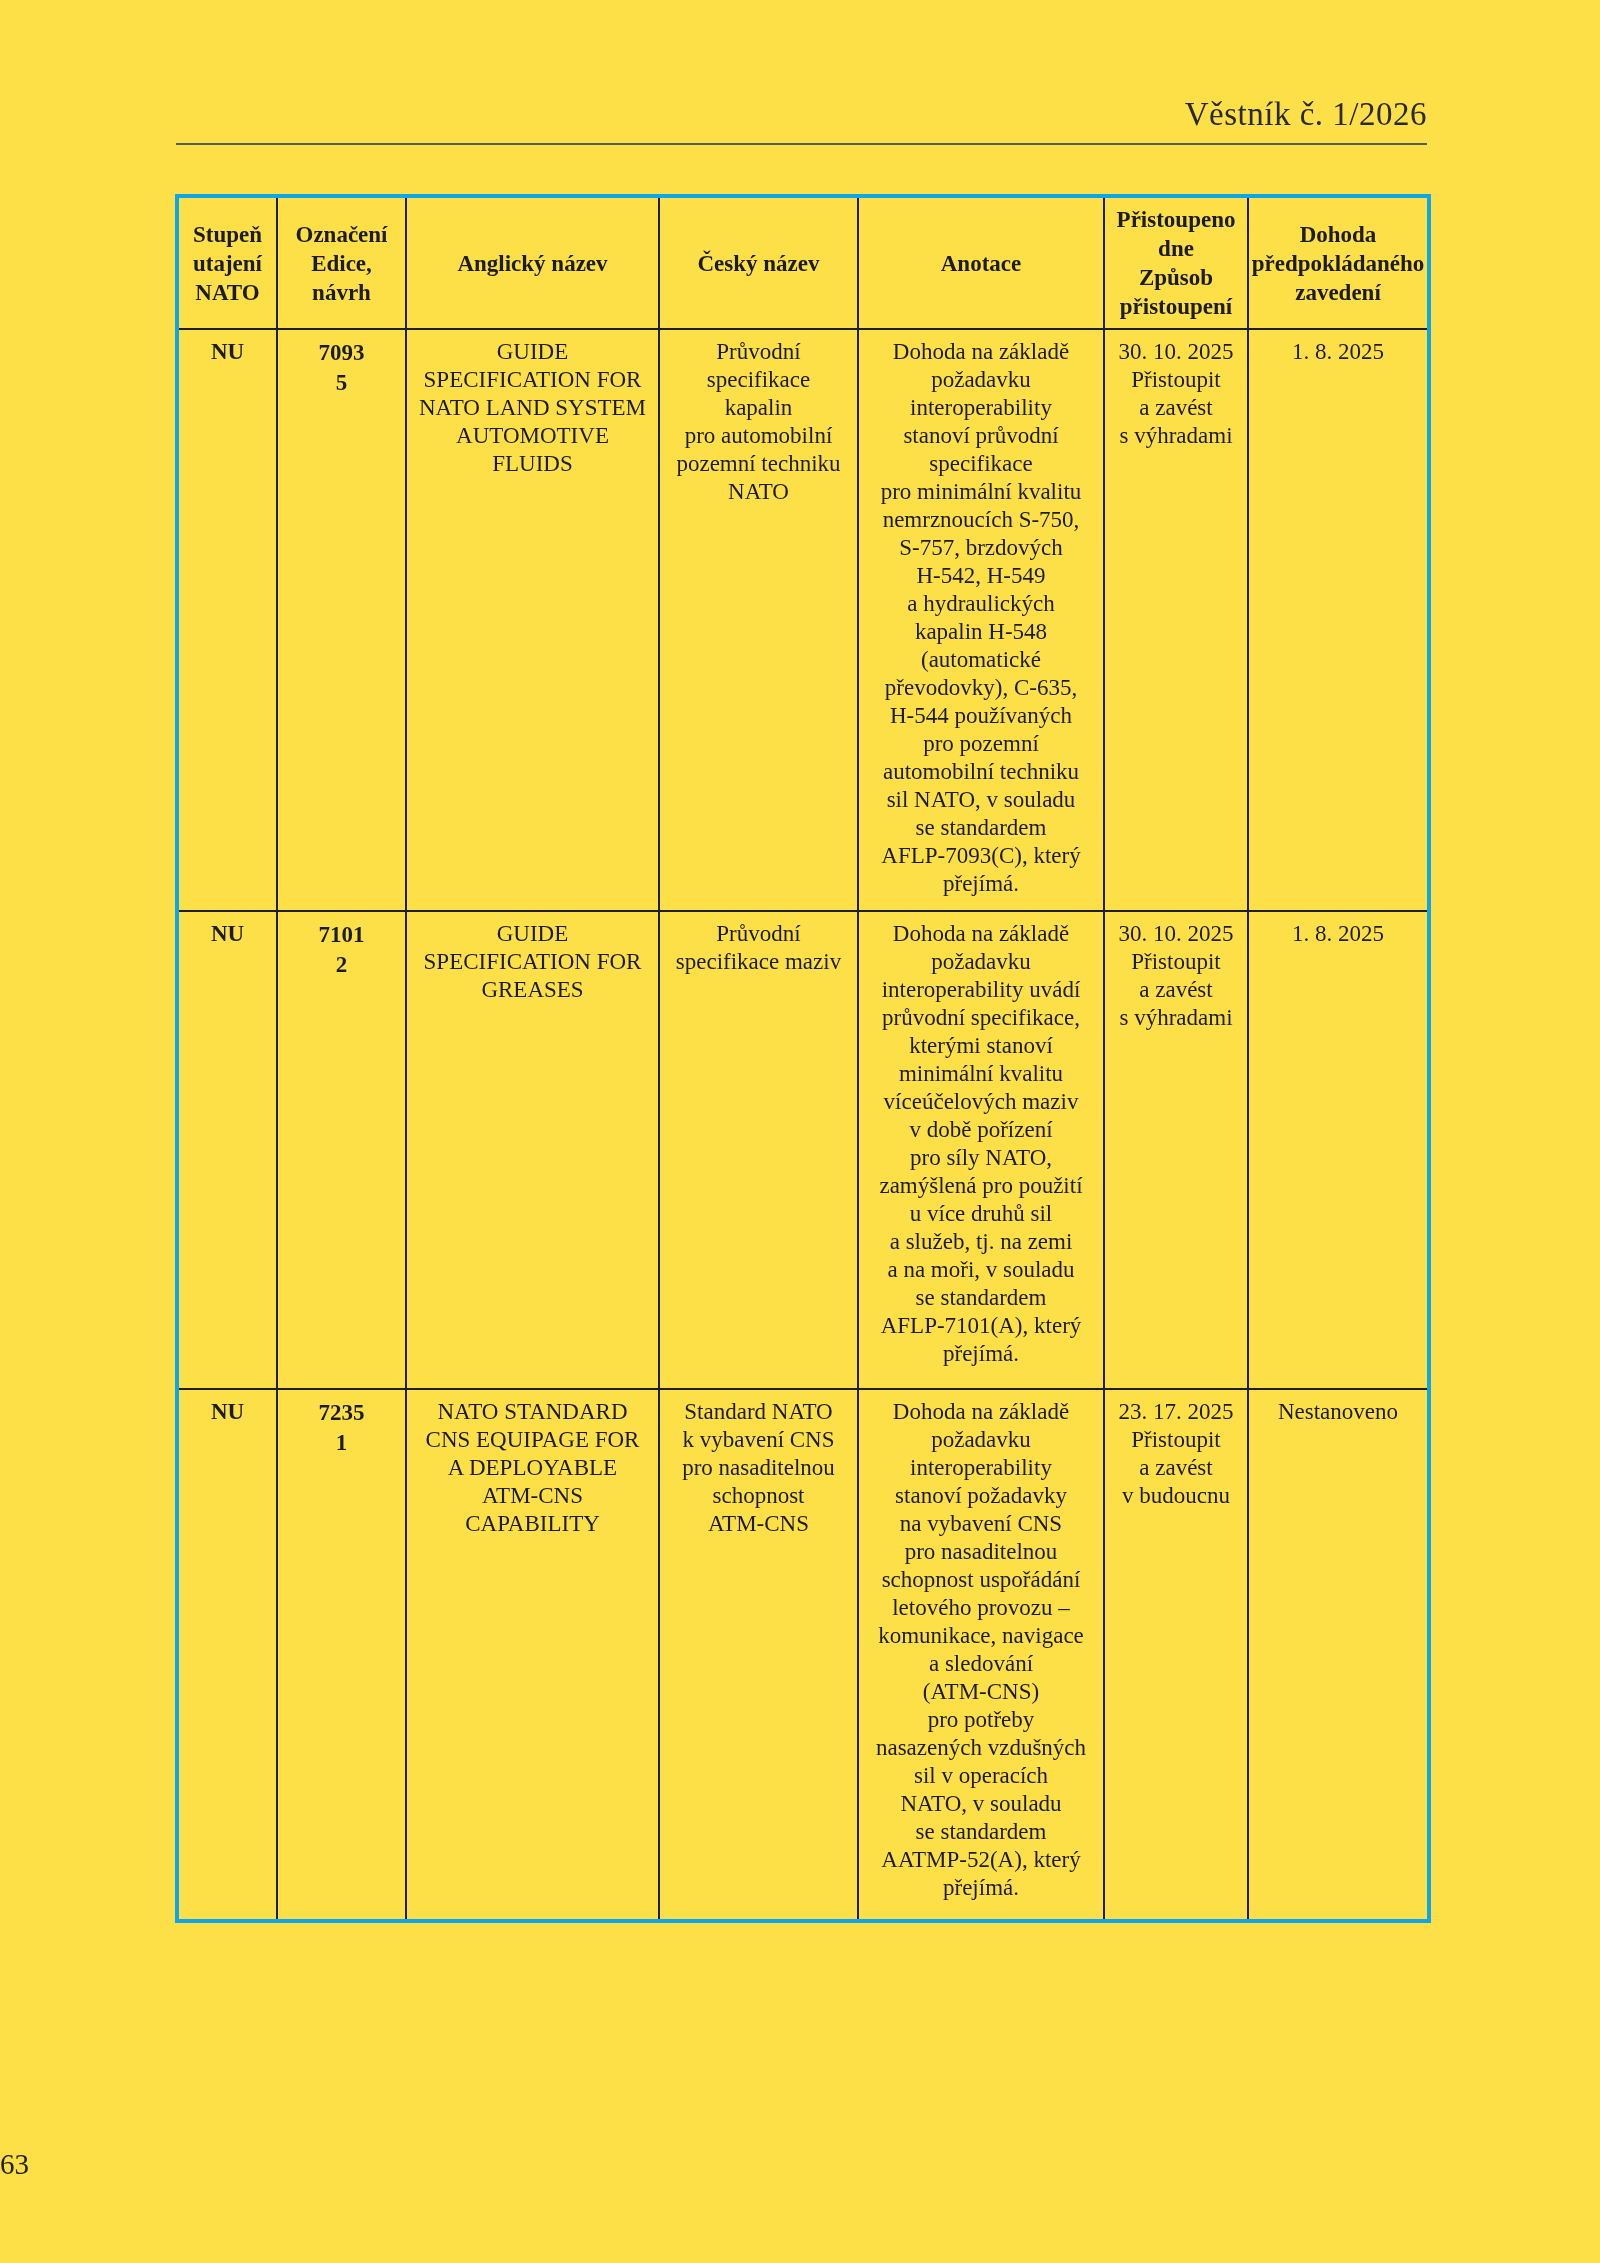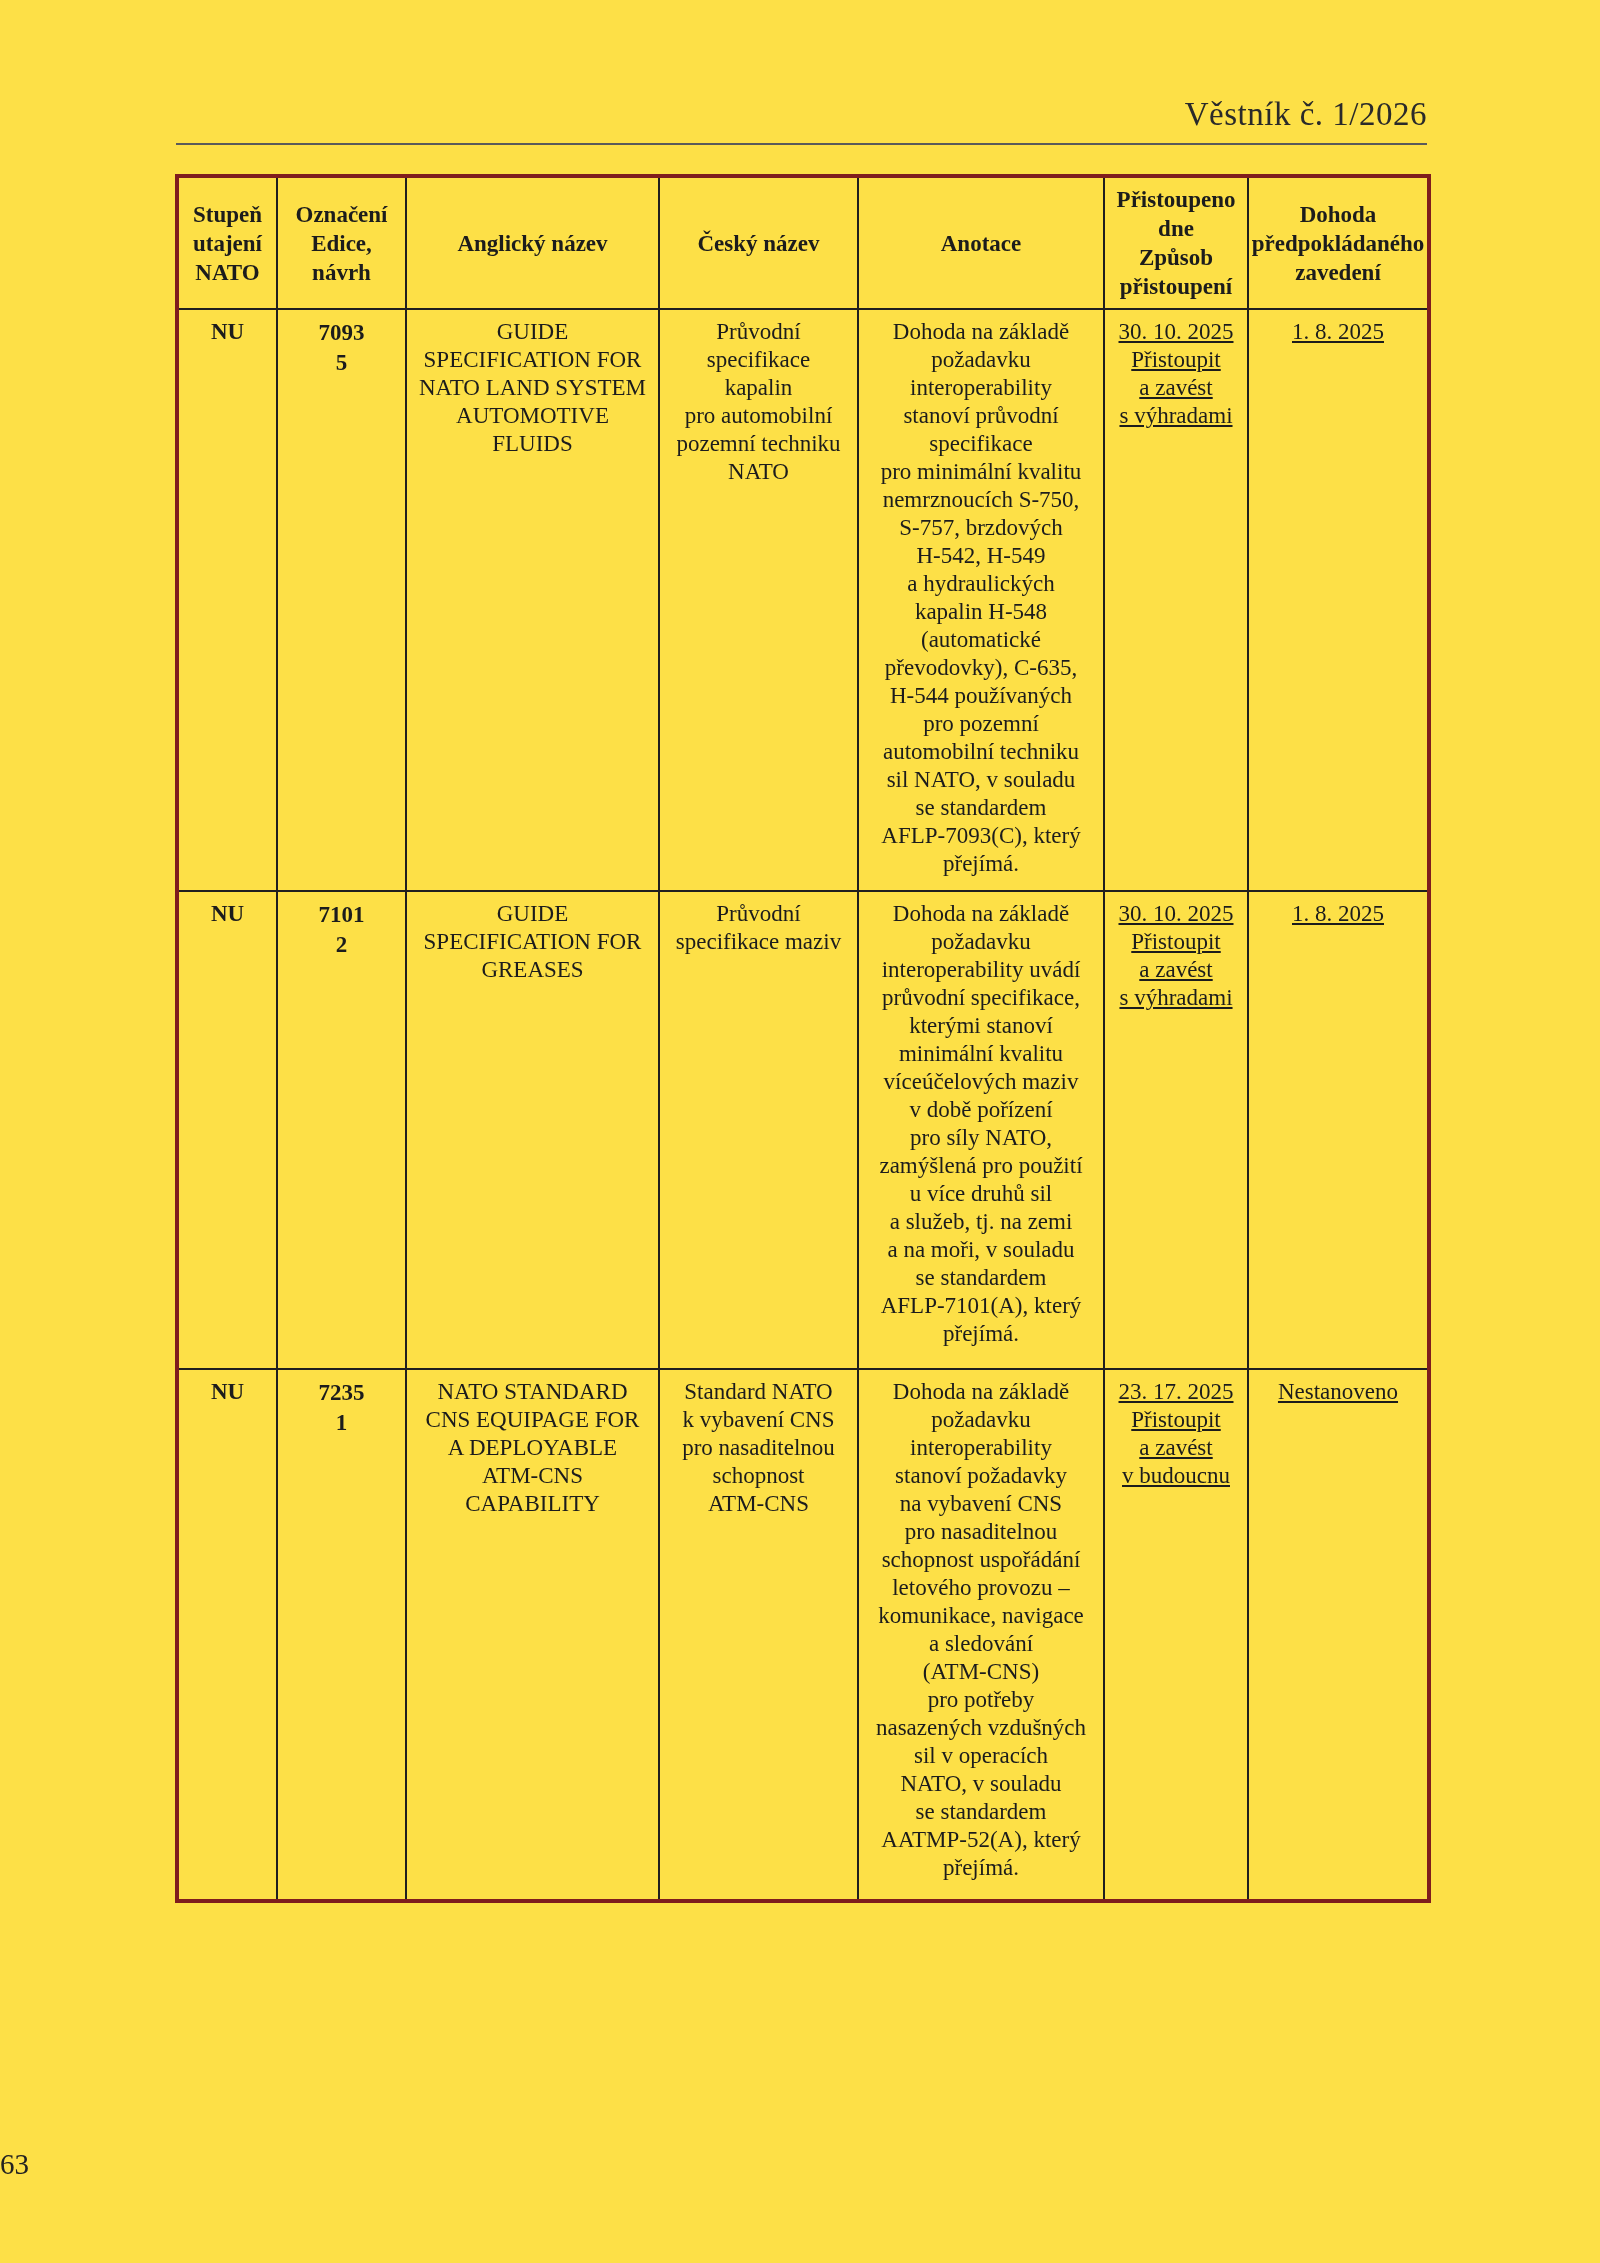--- a/index.html
+++ b/index.html
@@ -15,24 +15,24 @@
   .masthead {
     position: absolute; top: 96px; left: 176px; width: 1251px;
     text-align: right; font-size: 33px; color: #2a2a2a; letter-spacing: 0.5px;
   }
   .masthead-rule {
     position: absolute; top: 143px; left: 176px; width: 1251px; height: 2px;
     background: #5a5a5a;
   }
 
   table.doc-table {
-    position: absolute; left: 175px; top: 174px;
+    position: absolute; left: 175px; top: 194px;
     border-collapse: collapse; table-layout: fixed;
     width: 1253px;
-    border: 4px solid #7f1d1d;
+    border: 4px solid #0ea5e9;
   }
   .doc-table th, .doc-table td {
     border: 2px solid #1f1f1f;
     padding: 8px 10px;
     white-space: pre-line;
     overflow: hidden;
   }
   .doc-table th {
     font-weight: bold; font-size: 23px; line-height: 29px;
     text-align: center; vertical-align: middle;
@@ -41,21 +41,21 @@
   .doc-table thead tr { height: 133px; }
   .doc-table td {
     font-size: 23px; line-height: 28px;
     vertical-align: top; text-align: center;
   }
   tr.row-1 { height: 582px; }
   tr.row-2 { height: 478px; }
   tr.row-3 { height: 532px; }
   td.c-stupen { text-align: center; font-weight: bold; }
   td.c-oznaceni { text-align: center; font-weight: bold; line-height: 30px; margin-top: 40px; }
-  td.c-pristoupeno, td.c-datum { text-align: center; text-decoration: underline; }
+  td.c-pristoupeno, td.c-datum { text-align: center; }
 
   .page-number {
     position: absolute; top: 2148px; left: 0; width: 1600px;
     font-size: 29px; color: #222;
   }
 </style>
 </head>
 <body>
 
 <div class="page">

